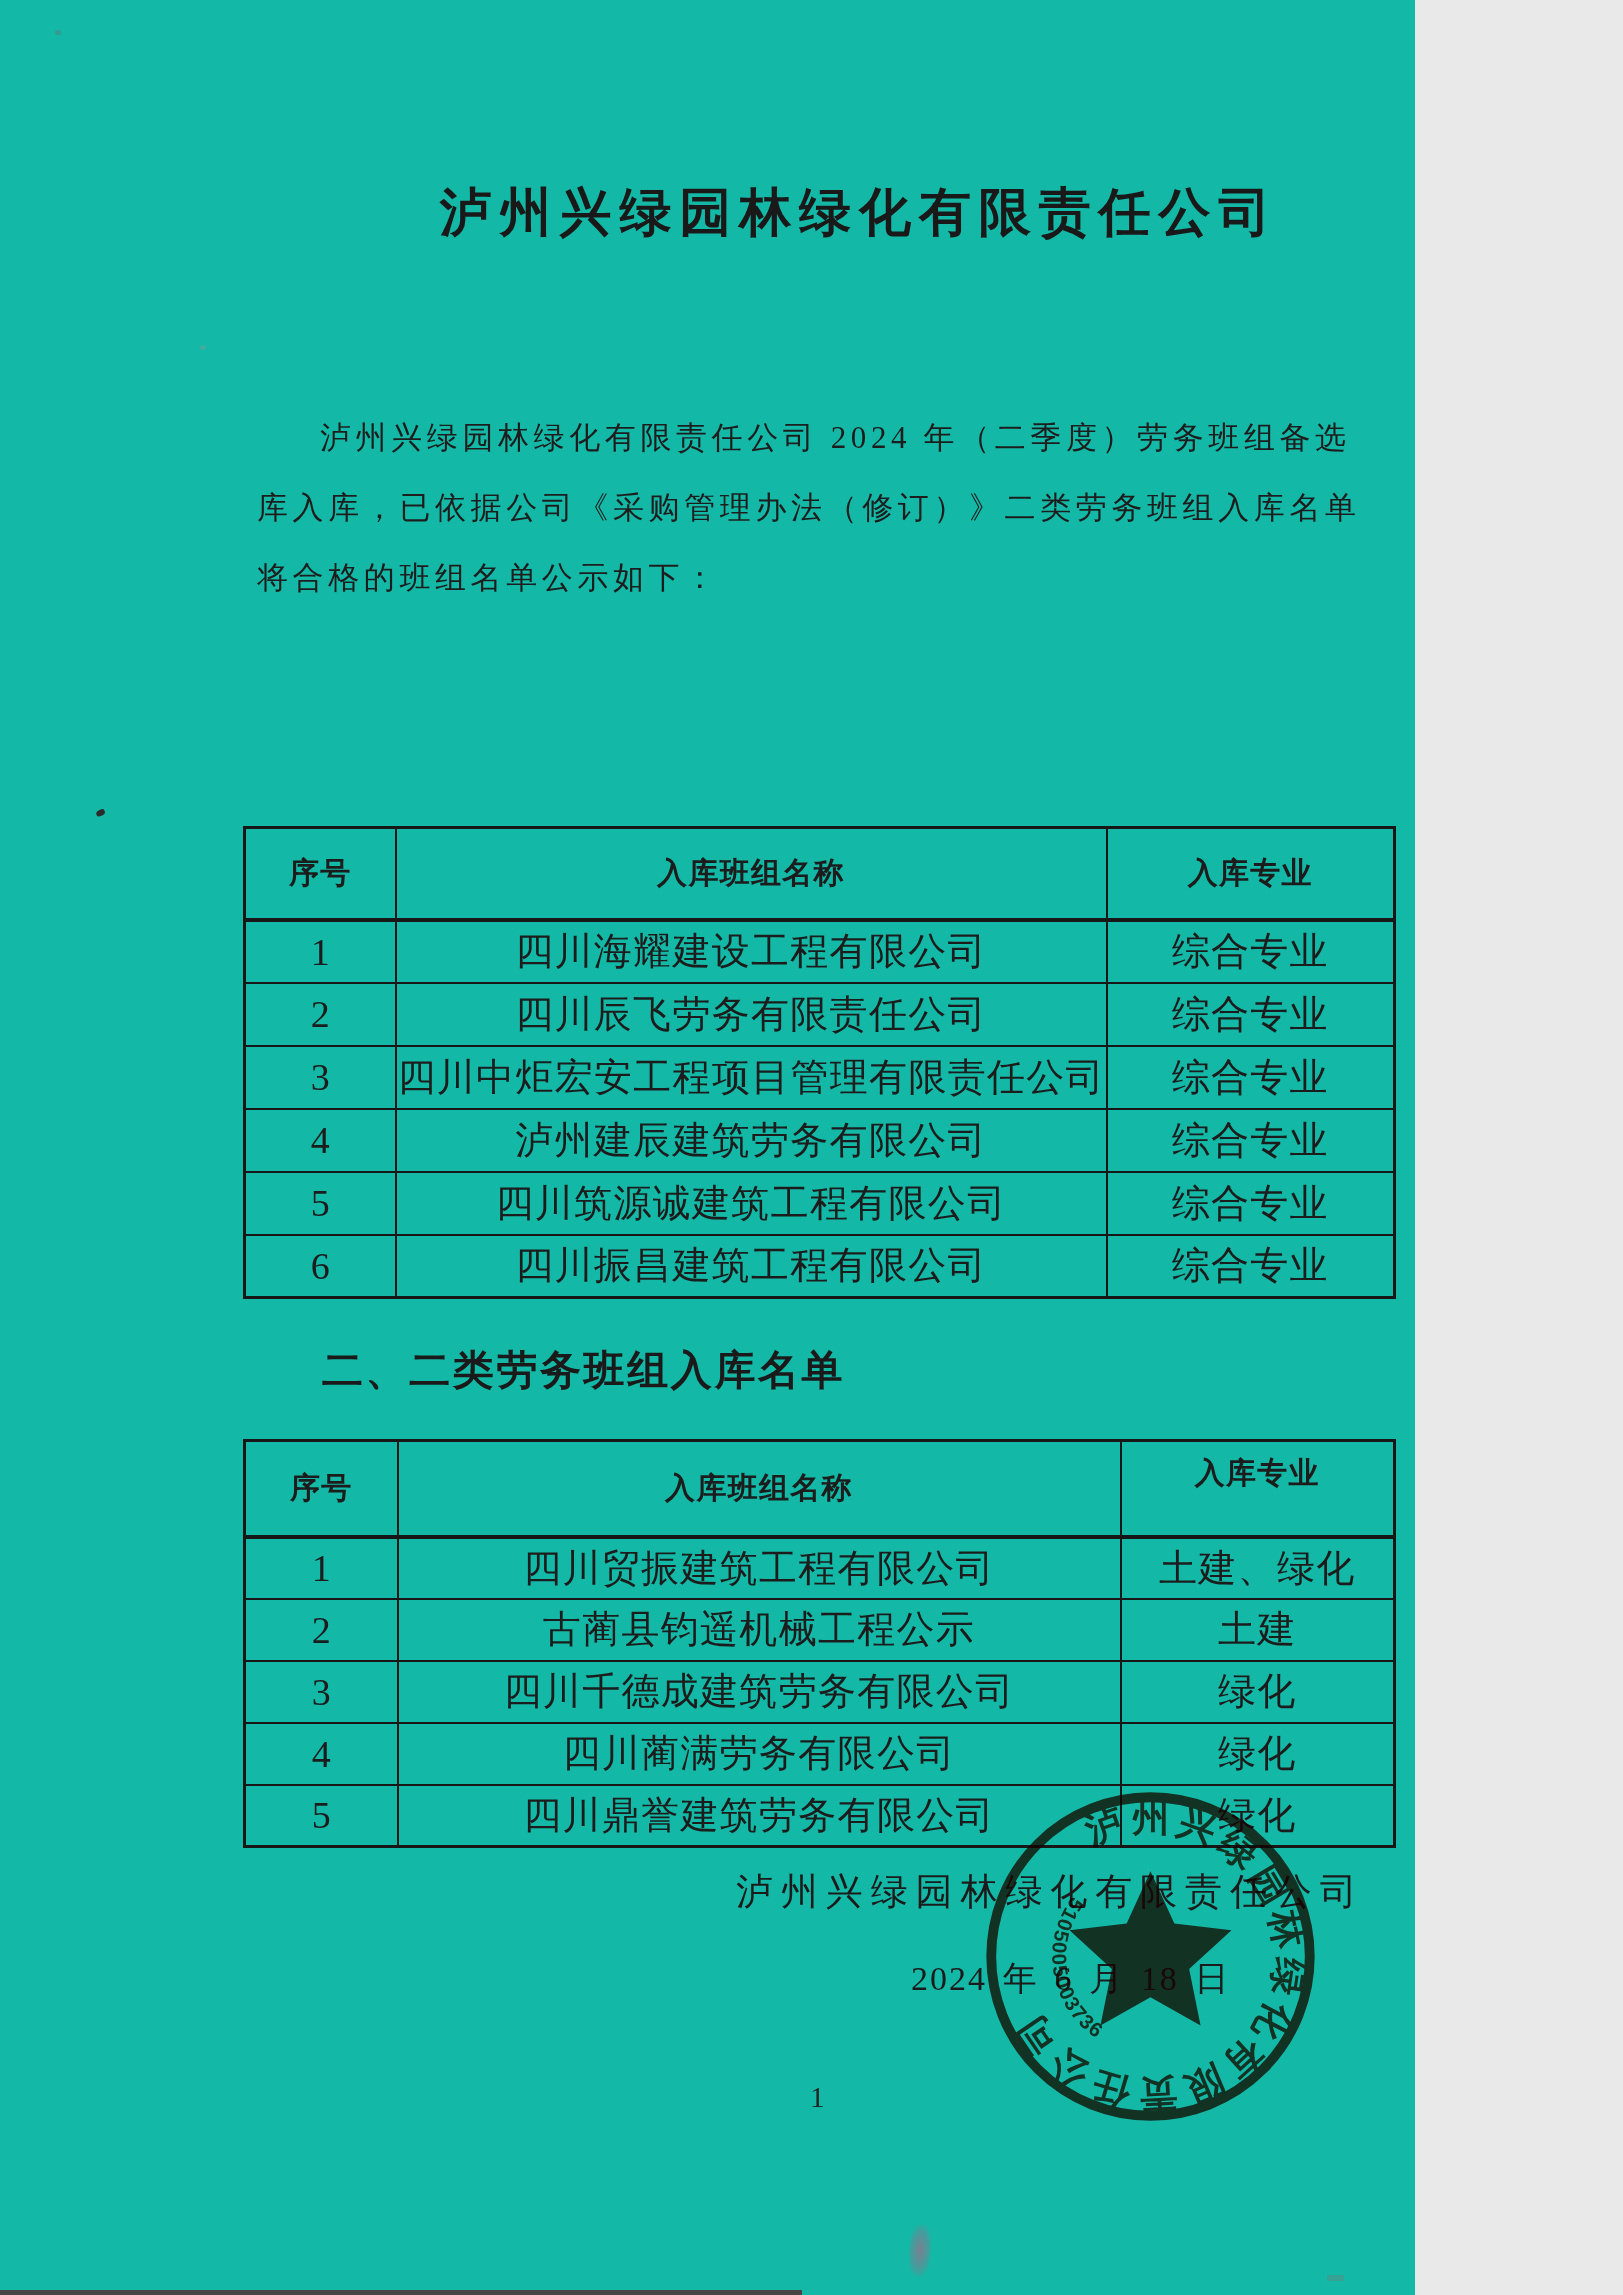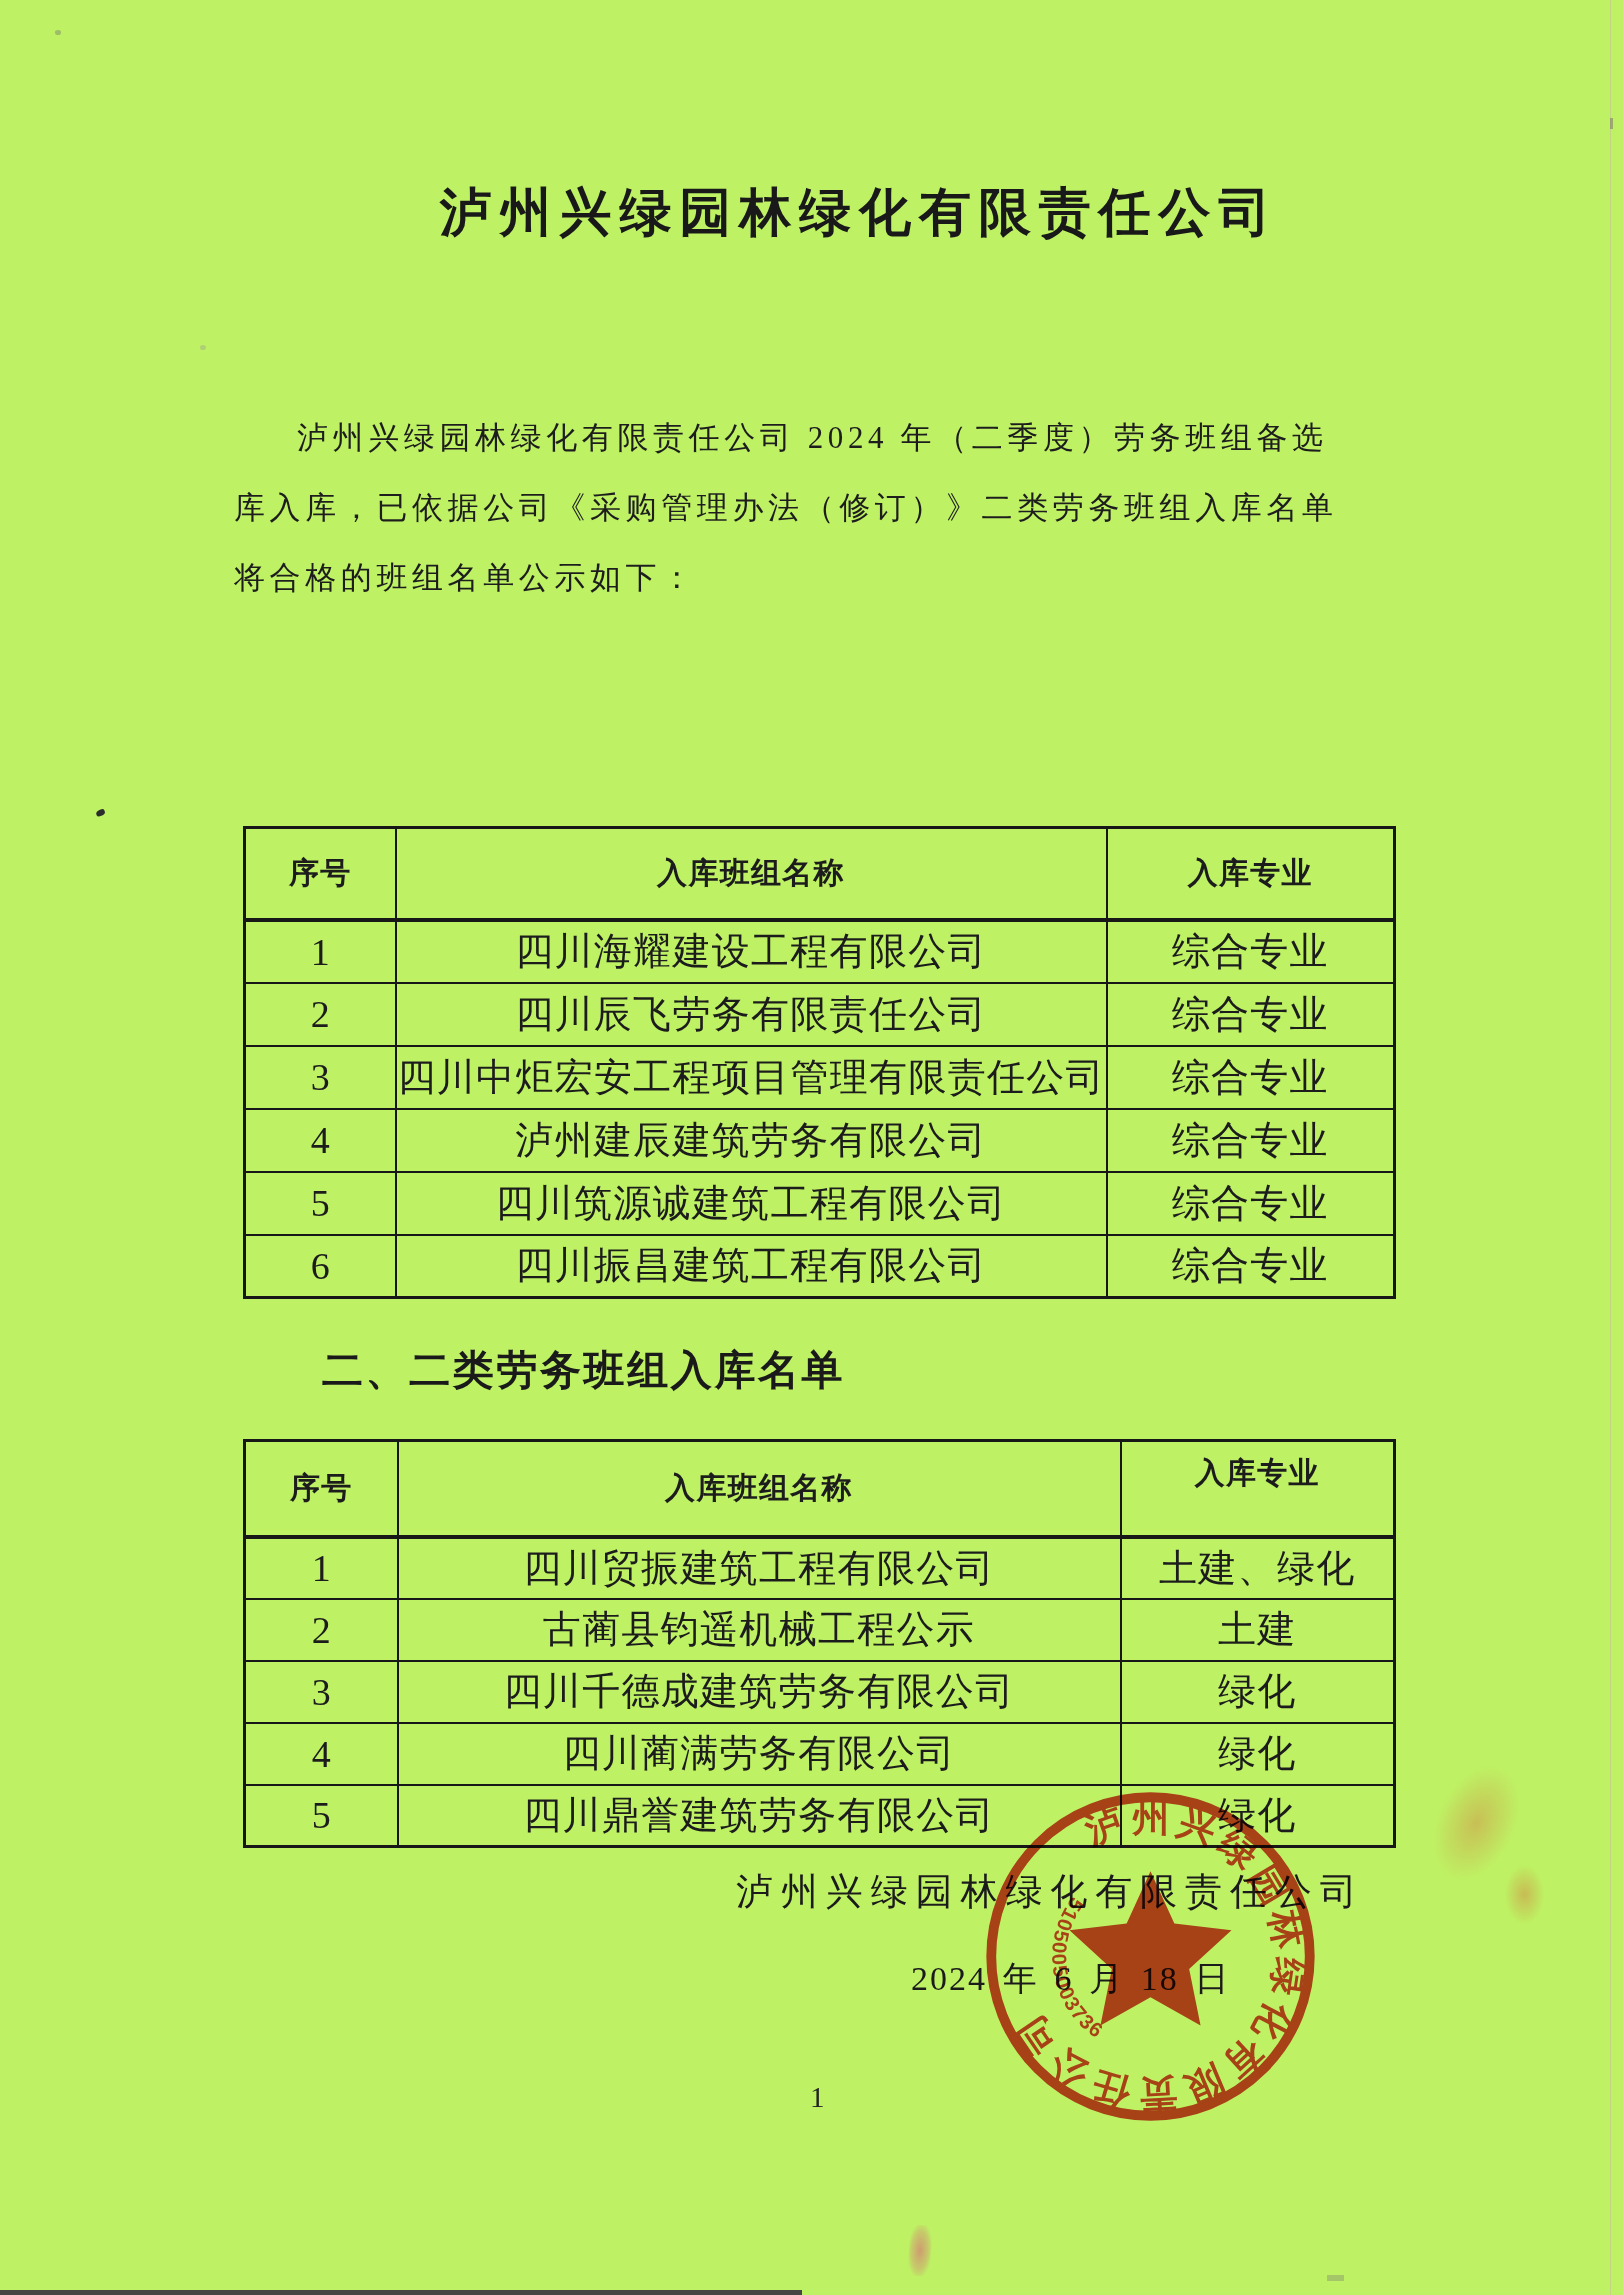--- a/index.html
+++ b/index.html
@@ -1,34 +1,34 @@
 <!DOCTYPE html>
 <html style="--stamp-color: #dd3526;font-size:10.5px"><head>
 <meta charset="utf-8">
 <style>
   html,body{margin:0;padding:0;background:#e9e9e9;}
   .page{
     position:relative;
-    width:1623px;height:2295px;
-    background:#bef264;
+    width:1415px;height:2295px;
+    background:#14b8a6;
     overflow:hidden;
     font-family:"Liberation Serif","DejaVu Serif",serif;
     color:#1c1c1c;
   }
   
   .title-line{
     position:absolute;left:859px;transform:translateX(-50%);
     white-space:nowrap;
     font-family:"Liberation Sans","DejaVu Sans",sans-serif;
     font-weight:700;font-size:52px;letter-spacing:7.9px;color:#191919;
   }
   .title-1{top:178px;}
   .title-2{top:261px;}
   
-  .paragraph{position:absolute;left:234px;top:403px;width:1152px;}
+  .paragraph{position:absolute;left:257px;top:403px;width:1152px;}
   .par-line{
     height:70px;line-height:70px;font-size:31px;letter-spacing:4.6px;
     white-space:nowrap;overflow:hidden;color:#1d1d1d;
   }
   .par-line.indent{padding-left:63px;}
   
   .sec-heading{
     position:absolute;left:322px;white-space:nowrap;
     font-family:"Liberation Sans","DejaVu Sans",sans-serif;
     font-weight:700;font-size:41px;letter-spacing:2.6px;color:#1a1a1a;

